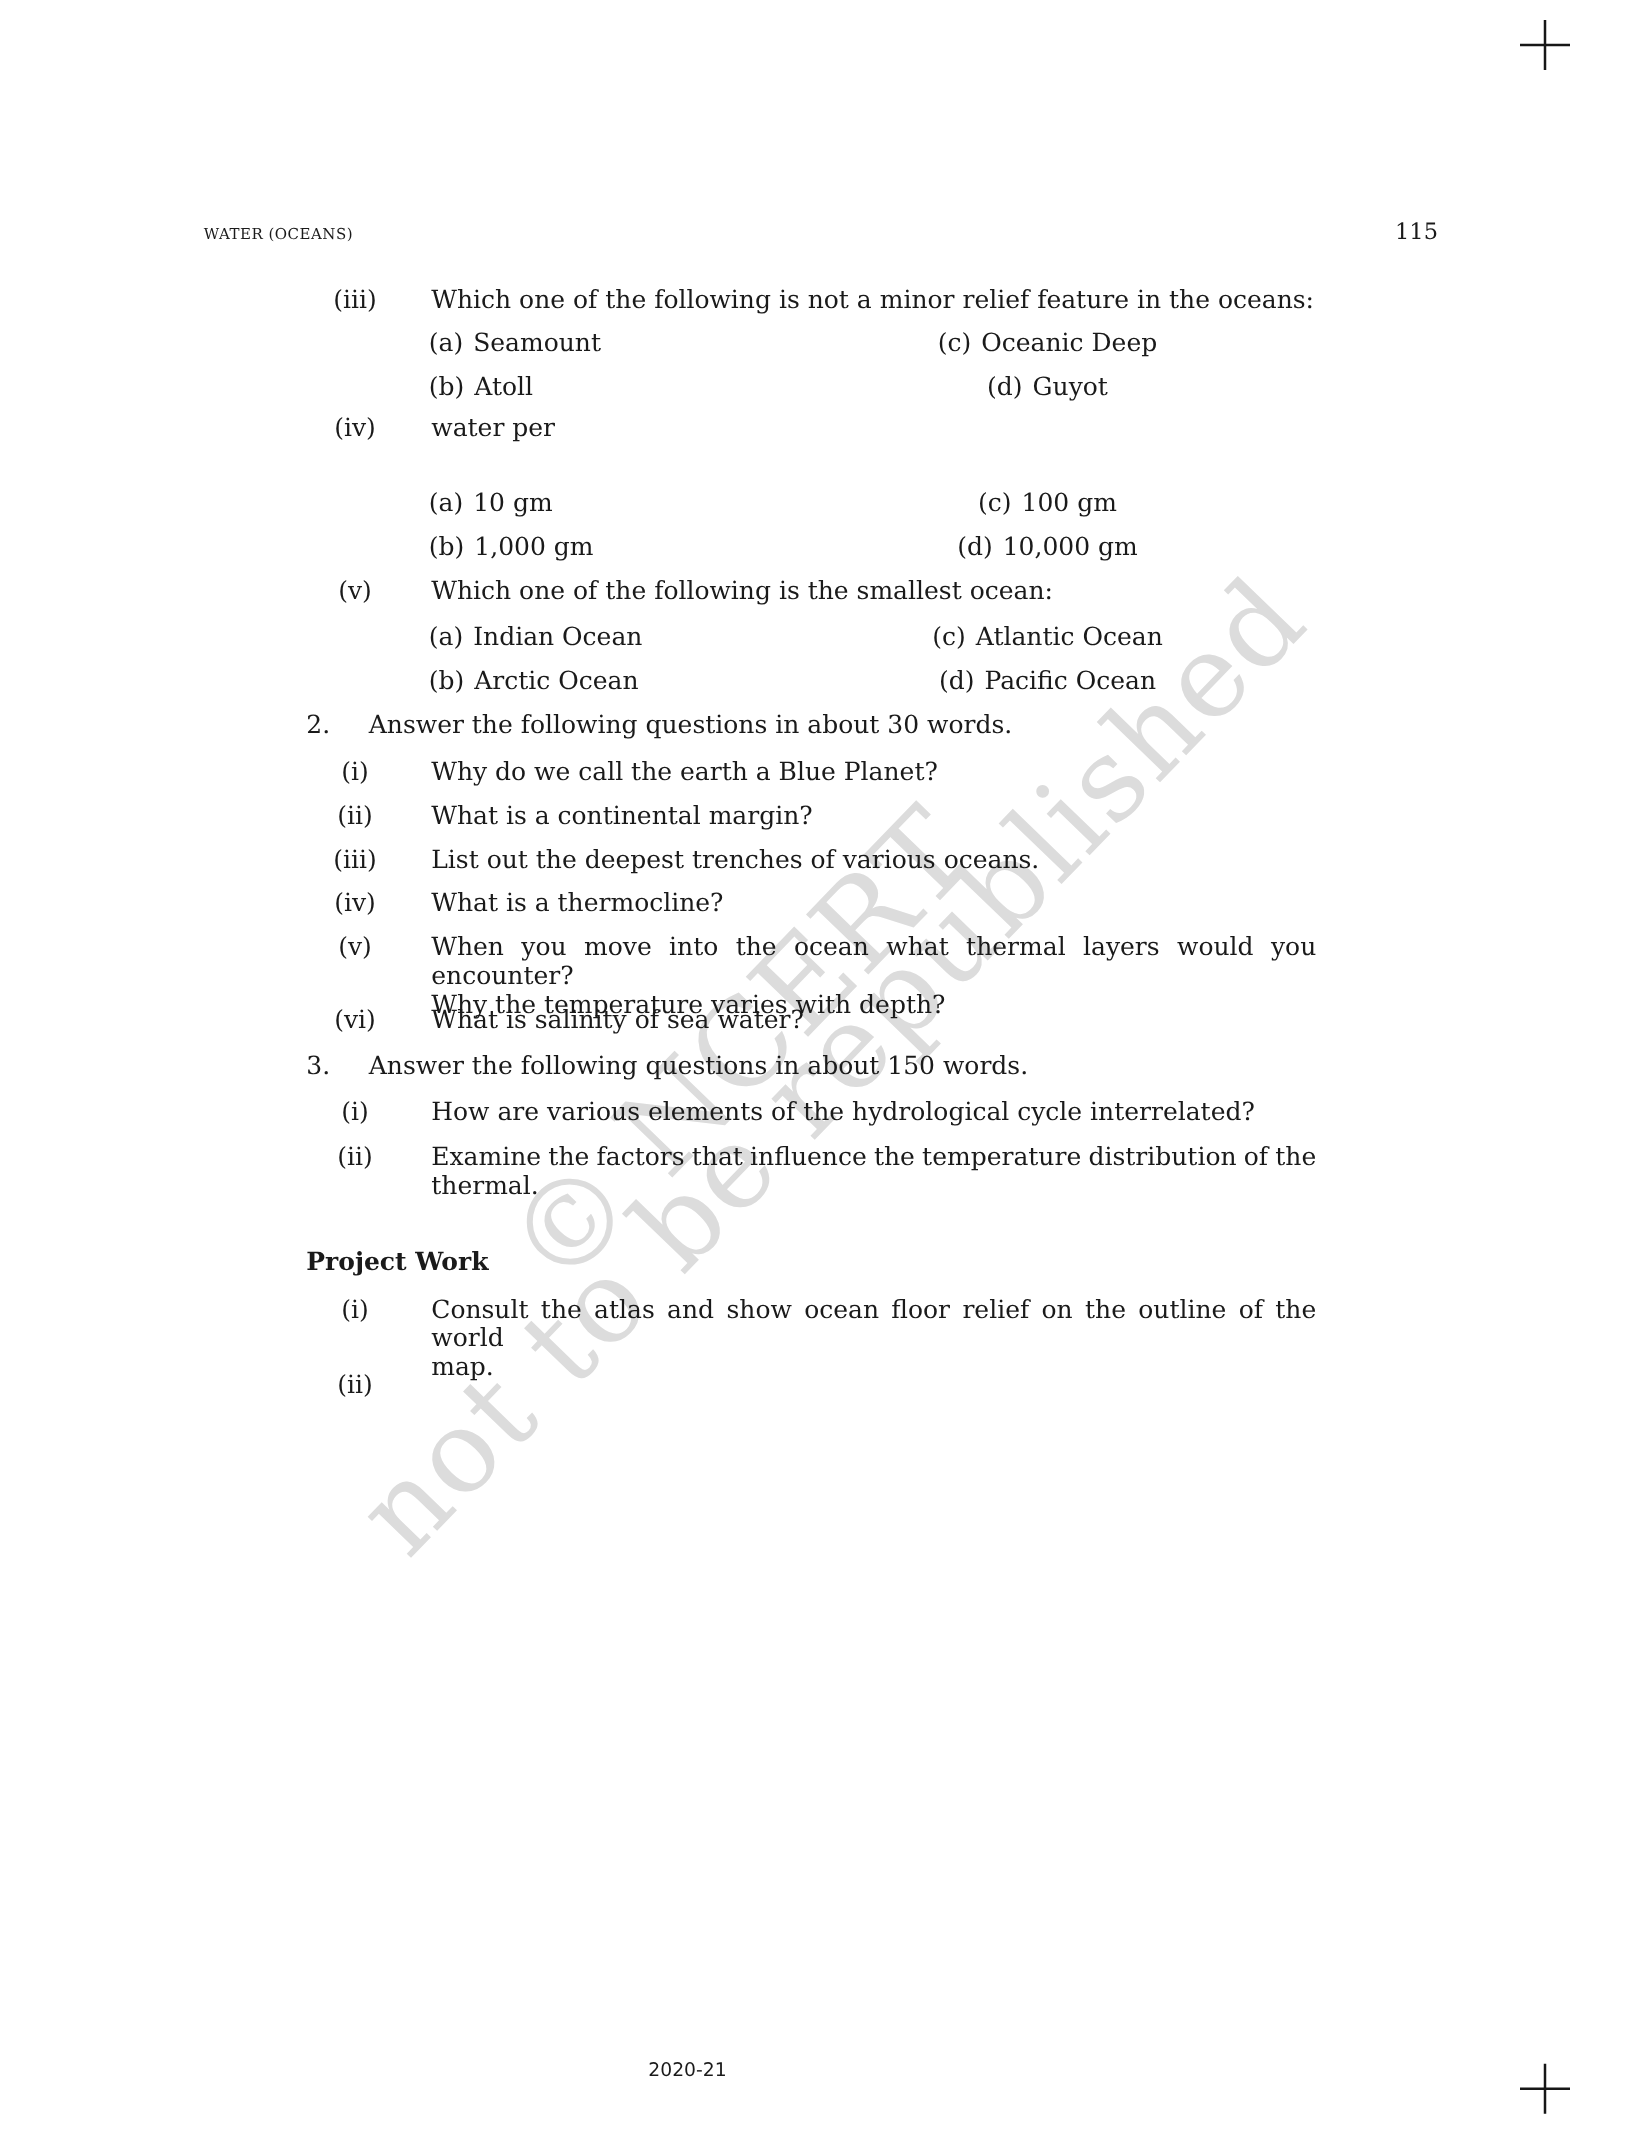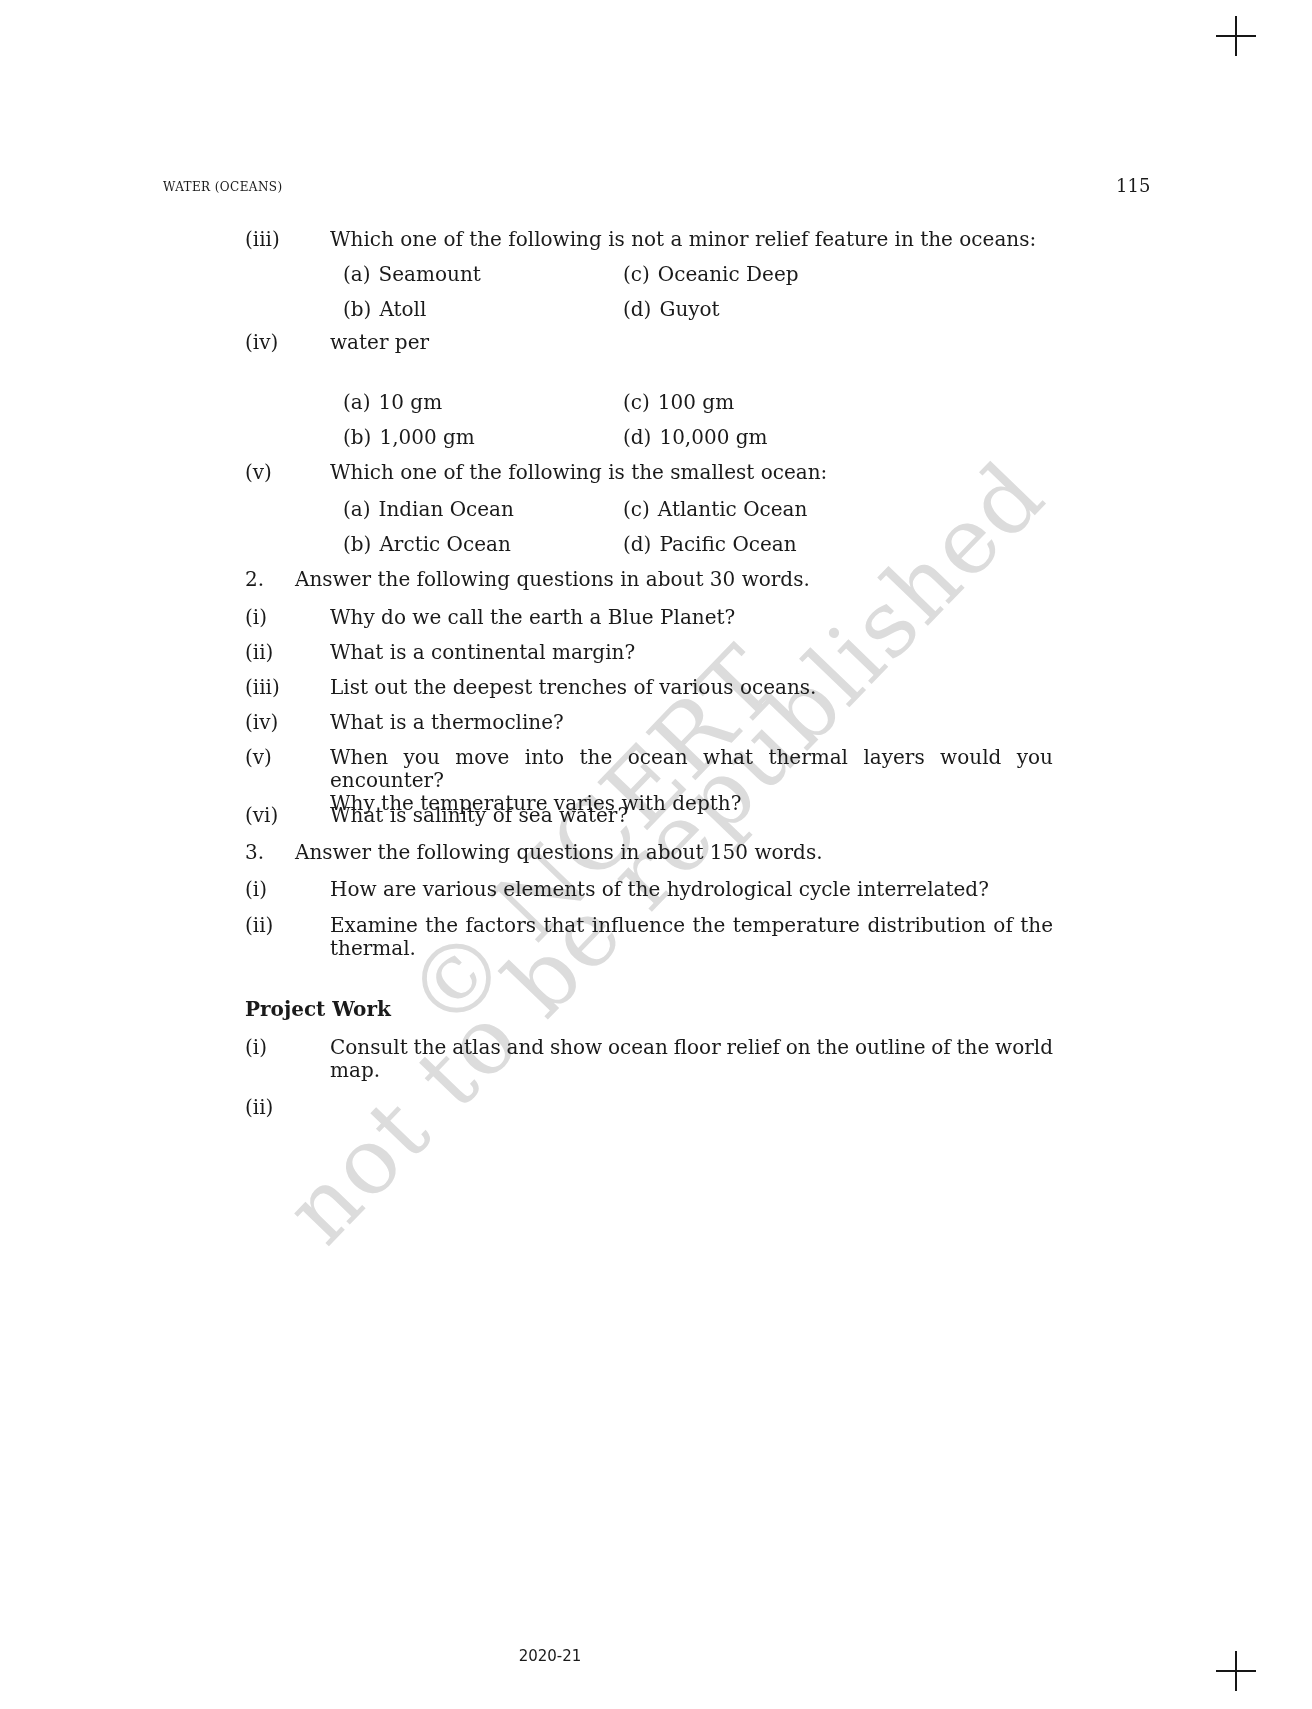--- a/index.html
+++ b/index.html
@@ -30,29 +30,29 @@
   .hdr-page{position:absolute;left:1116px;top:176px;font-size:18px;line-height:20px;z-index:1;}
   
   .cropmark{position:absolute;width:40px;height:40px;z-index:1;}
   .cropmark.top{left:1216px;top:16px;}
   .cropmark.bottom{left:1216px;top:1651px;}
   .cm-h{position:absolute;left:0;right:0;top:19px;height:2px;background:#161616;}
   .cm-v{position:absolute;top:0;bottom:0;left:19px;width:2px;background:#161616;}
   
   .body-block{position:absolute;left:245px;top:0;width:808px;z-index:1;font-size:20px;line-height:23px;}
   .row{position:absolute;left:0;right:0;display:flex;}
-  .mk{width:78px;text-align:left;flex:none;white-space:nowrap;}
-  .tx{margin-left:7px;flex:1;min-width:0;white-space:nowrap;}
+  .mk{width:78px;text-align:center;flex:none;white-space:nowrap;}
+  .tx{margin-left:22px;flex:1;min-width:0;white-space:nowrap;}
   .row-top .mk{width:50px;text-align:left;}
   .row-top .tx{margin-left:0;}
   .tx .ln{white-space:nowrap;}
   .tx .jline{white-space:normal;text-align:justify;text-align-last:justify;word-spacing:-1px;}
   .opts{position:absolute;left:98px;right:0;display:flex;}
   .opt1{width:280px;flex:none;white-space:nowrap;}
-  .opt2{flex:1;white-space:nowrap;}
+  .opt2{flex:1;white-space:nowrap;text-align:center;}
   .olabel{margin-right:8px;}
   .pw-title{font-weight:bold;}
   
   .footer{position:absolute;left:0;top:1647px;width:1100px;text-align:center;
     font-family:"DejaVu Sans","Liberation Sans",sans-serif;font-size:15px;z-index:1;}
 </style>
 </head>
 <body>
 
 <div class="page">

